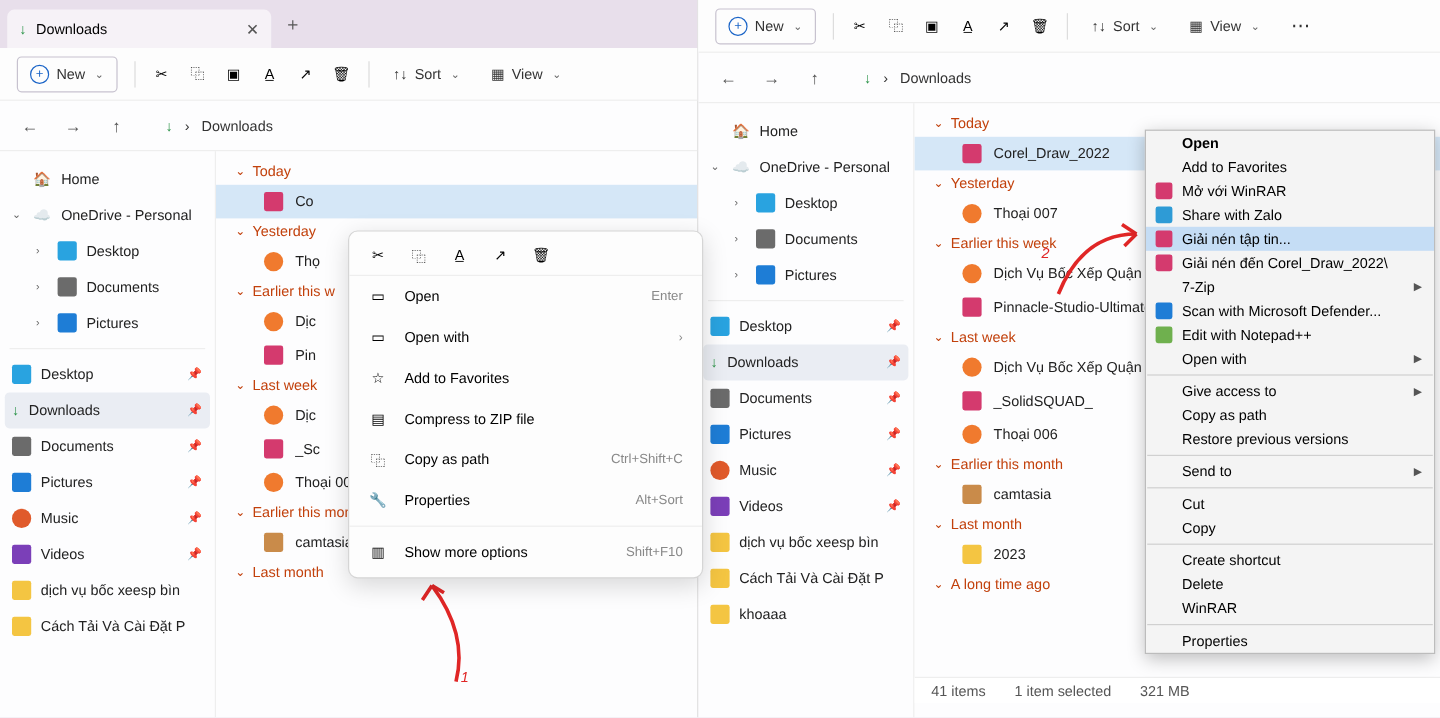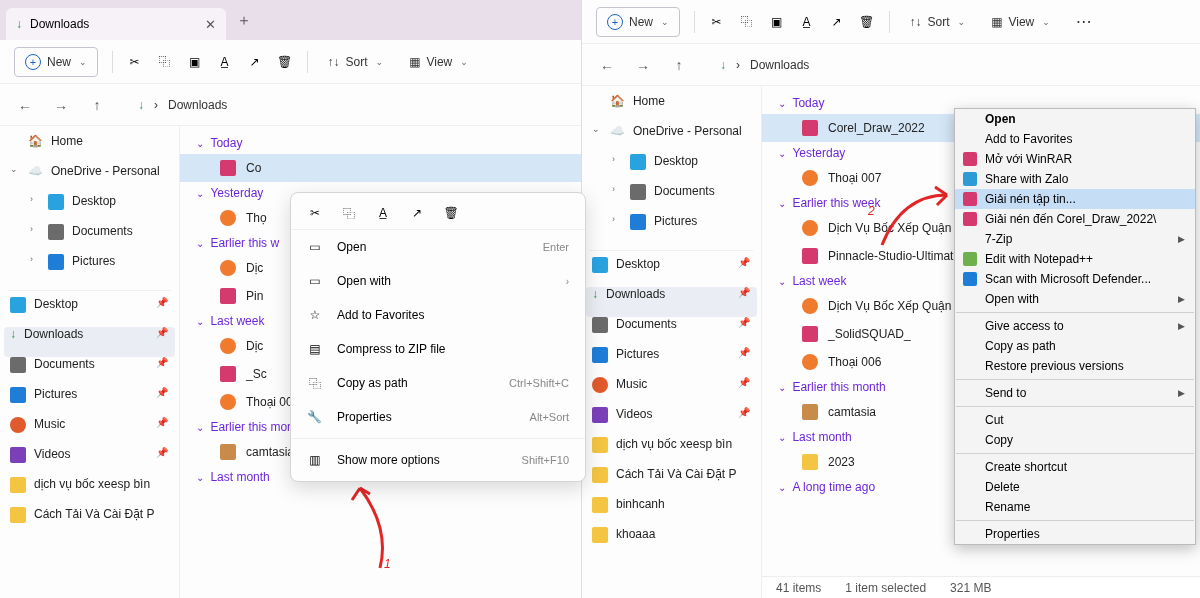--- a/index.html
+++ b/index.html
@@ -21,28 +21,28 @@
 .chev { font-size:9px; color:#666; margin-left:2px; }
 .sep { width:1px; height:22px; background:#ddd; }
 
 .navbar { height:42px; display:flex; align-items:center; padding:0 10px; gap:6px; border-bottom:1px solid #eee; }
 .navbtn { width:30px;height:30px;display:flex;align-items:center;justify-content:center;color:#555;font-size:14px;}
 .crumb { display:flex; align-items:center; gap:10px; margin-left:20px; color:#333; }
 
 .main { display:flex; height:calc(100% - 126px); }
 .pane.right .main { height:calc(100% - 86px); }
 .side { width:180px; border-right:1px solid #eee; padding:8px 4px; overflow:hidden; position:relative; }
-.side-row { display:flex; align-items:flex-start; gap:8px; height:30px; padding:0 6px; border-radius:4px; color:#222; white-space:nowrap; overflow:hidden; }
+.side-row { display:flex; align-items:center; gap:8px; height:30px; padding:0 6px; border-radius:4px; color:#222; white-space:nowrap; overflow:hidden; }
 .side-row.sel { background:#eaedf3; }
 .side-row .pin { margin-left:auto; color:#888; font-size:10px; }
 .side-row .exp { width:10px; font-size:9px; color:#666; }
 .side-hr { height:1px; background:#eee; margin:6px 4px; }
 
 .content { flex:1; padding:6px 0; overflow:hidden; position:relative; }
-.group { color:#6d28d9; padding:4px 12px 4px 16px; display:flex; align-items:center; gap:6px; }
+.group { color:#c2410c; padding:4px 12px 4px 16px; display:flex; align-items:center; gap:6px; }
 .group::before { content:'⌄'; font-size:10px; }
 .file-row { display:flex; align-items:center; height:28px; padding:0 12px 0 40px; gap:10px; color:#222; white-space:nowrap; overflow:hidden; }
 .file-row.sel { background:#d5e7f7; }
 
 .fi { width:16px; height:16px; border-radius:2px; display:inline-block; }
 .fi-dl { color:#2b9348; font-weight:bold; }
 .fi-home::before { content:'🏠'; }
 .fi-cloud::before { content:'☁️'; }
 .fi-desk { background:#29a3e0; }
 .fi-doc { background:#6b6b6b; }
@@ -64,21 +64,21 @@
 
 
 .ctx2 { position:absolute; right:4px; top:108px; width:242px; background:#f4f4f4; border:1px solid #bcbcbc; box-shadow:0 4px 14px rgba(0,0,0,.25); z-index:10; font-size:12px; }
 .ctx2-row { display:flex; align-items:center; height:20px; padding:0 10px 0 30px; position:relative; }
 .ctx2-row.bold { font-weight:600; }
 .ctx2-row.hl { background:#c5ddf5; }
 .ctx2-row .arr { position:absolute; right:10px; font-size:9px; color:#555; }
 .ctx2-row .ci { position:absolute; left:8px; width:14px; height:14px; }
 .ctx2-hr { height:1px; background:#d0d0d0; margin:3px 1px; }
 
-.status { position:absolute; bottom:0; left:0; right:0; height:22px; background:#fff; border-top:1px solid #eee; display:flex; align-items:center; padding:0 14px; gap:24px; color:#555; font-size:11px; }
+.status { position:absolute; bottom:12px; left:0; right:0; height:22px; background:#fff; border-top:1px solid #eee; display:flex; align-items:center; padding:0 14px; gap:24px; color:#555; font-size:11px; }
 
 
 .arrow { position:absolute; z-index:9; }
 .arrow svg { overflow:visible; }
 
 .more-dots::after { content:'⋯'; font-size:16px; }
 </style>
 </head>
 <body>
 
@@ -236,21 +236,20 @@
         <div class="side-row" style="padding-left:26px"><span class="exp">›</span><span class="fi fi-pic"></span>Pictures</div>
         <div class="side-hr"></div>
         <div class="side-row "><span class="fi fi-desk"></span>Desktop<span class="pin">📌</span></div>
         <div class="side-row sel"><span class="fi-dl">↓</span>Downloads<span class="pin">📌</span></div>
         <div class="side-row "><span class="fi fi-doc"></span>Documents<span class="pin">📌</span></div>
         <div class="side-row "><span class="fi fi-pic"></span>Pictures<span class="pin">📌</span></div>
         <div class="side-row "><span class="fi fi-music"></span>Music<span class="pin">📌</span></div>
         <div class="side-row "><span class="fi fi-video"></span>Videos<span class="pin">📌</span></div>
         <div class="side-row"><span class="fi fi-folder"></span>dịch vụ bốc xeesp bìn</div>
         <div class="side-row"><span class="fi fi-folder"></span>Cách Tải Và Cài Đặt P</div>
-        <div class="side-row"><span class="fi fi-folder"></span>binhcanh</div>
         <div class="side-row"><span class="fi fi-folder"></span>khoaaa</div>
       </div>
     <div class="content" id="content-right">
         <div class="group">Today</div>
         <div class="file-row sel"><span class="fi fi-rar"></span>Corel_Draw_2022</div>
         <div class="group">Yesterday</div>
         <div class="file-row "><span class="fi fi-media"></span>Thoại 007</div>
         <div class="group">Earlier this week</div>
         <div class="file-row "><span class="fi fi-media"></span>Dịch Vụ Bốc Xếp Quận Bình</div>
         <div class="file-row "><span class="fi fi-rar"></span>Pinnacle-Studio-Ultimate_21</div>
@@ -272,36 +271,36 @@
   </div>
 
   <div class="ctx2" id="ctx2">
       <div class="ctx2-row bold ">Open</div>
       <div class="ctx2-row  ">Add to Favorites</div>
       <div class="ctx2-row  "><span class="ci" style="background:#d43a6e;border-radius:2px"></span>Mở với WinRAR</div>
       <div class="ctx2-row  "><span class="ci" style="background:#2e9bd6;border-radius:2px"></span>Share with Zalo</div>
       <div class="ctx2-row  hl"><span class="ci" style="background:#d43a6e;border-radius:2px"></span>Giải nén tập tin...</div>
       <div class="ctx2-row  "><span class="ci" style="background:#d43a6e;border-radius:2px"></span>Giải nén đến Corel_Draw_2022\</div>
       <div class="ctx2-row  ">7-Zip<span class="arr">▶</span></div>
+      <div class="ctx2-row  "><span class="ci" style="background:#1e7dd6;border-radius:2px"></span>Scan with Microsoft Defender...</div>
       <div class="ctx2-row  "><span class="ci" style="background:#6fb04e;border-radius:2px"></span>Edit with Notepad++</div>
-      <div class="ctx2-row  "><span class="ci" style="background:#1e7dd6;border-radius:2px"></span>Scan with Microsoft Defender...</div>
       <div class="ctx2-row  ">Open with<span class="arr">▶</span></div>
       <div class="ctx2-hr"></div>
       <div class="ctx2-row  ">Give access to<span class="arr">▶</span></div>
       <div class="ctx2-row  ">Copy as path</div>
       <div class="ctx2-row  ">Restore previous versions</div>
       <div class="ctx2-hr"></div>
       <div class="ctx2-row  ">Send to<span class="arr">▶</span></div>
       <div class="ctx2-hr"></div>
       <div class="ctx2-row  ">Cut</div>
       <div class="ctx2-row  ">Copy</div>
       <div class="ctx2-hr"></div>
       <div class="ctx2-row  ">Create shortcut</div>
       <div class="ctx2-row  ">Delete</div>
-      <div class="ctx2-row  ">Rename</div>
+      <div class="ctx2-row  ">WinRAR</div>
       <div class="ctx2-hr"></div>
       <div class="ctx2-row  ">Properties</div>
     </div>
 
   <div class="arrow" style="left:280px; top:165px;">
     <svg width="100" height="90">
         <path d="M20,80 Q40,30 85,30" stroke="#e02626" stroke-width="3" fill="none"></path>
         <path d="M85,30 l-12,-8 M85,30 l-10,10" stroke="#e02626" stroke-width="3" fill="none"></path>
         <text x="6" y="50" fill="#e02626" font-size="28" font-style="italic">2</text>
       </svg>

